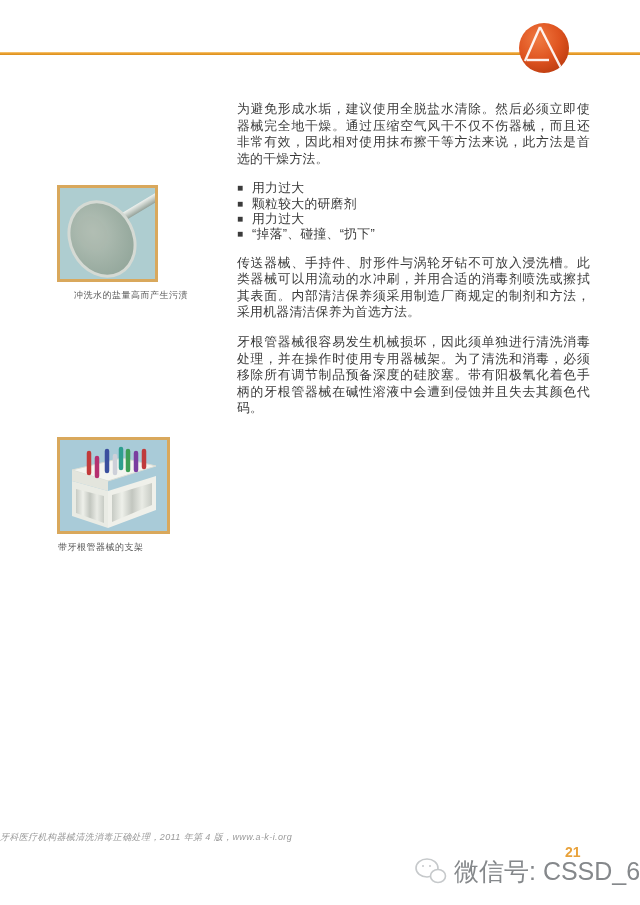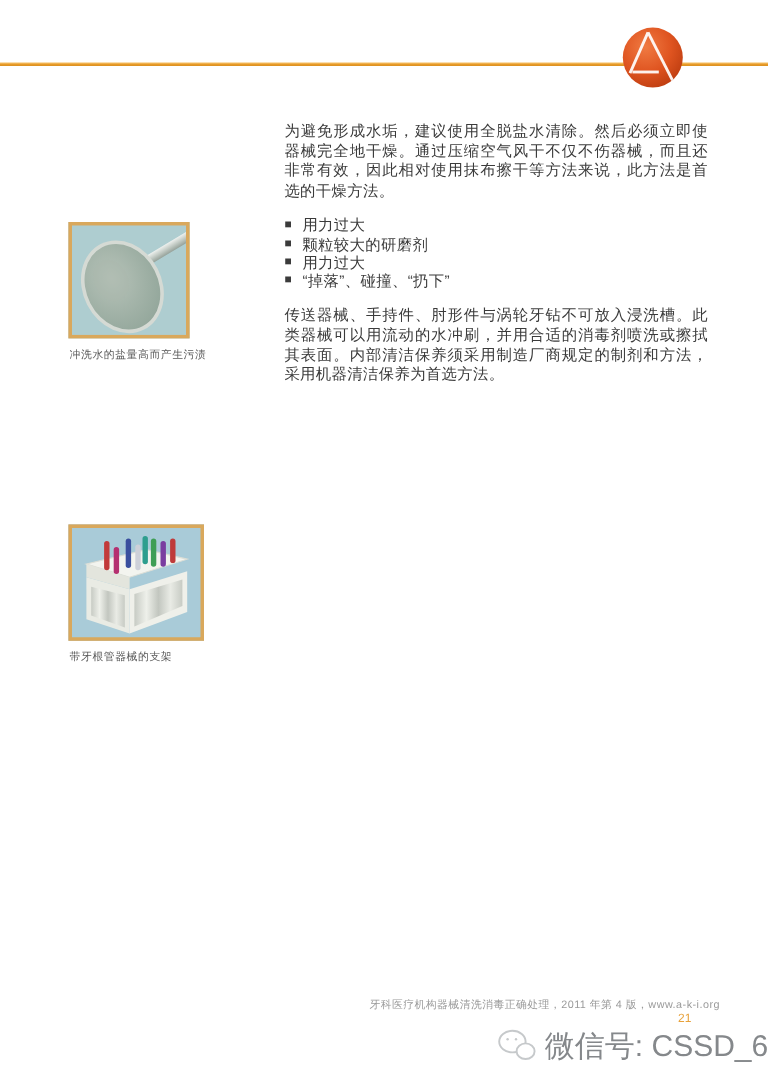--- a/index.html
+++ b/index.html
@@ -17,40 +17,40 @@
   
   .logo { position:absolute; left:518px; top:22px; width:52px; height:52px; z-index:2; }
   
   .figure { position:absolute; border:3px solid #d9a85c; background:#aecdd0; }
   .figure svg { display:block; }
   .fig1 { left:57px; top:185px; width:101px; height:97px; }
   .fig2 { left:57px; top:437px; width:113px; height:97px; background:#a9cbd8; }
   .caption {
     position:absolute; font-size:9px; line-height:11px; color:#5a5a5a; letter-spacing:.5px;
   }
-  .cap1 { left:58px; top:290px; }
+  .cap1 { left:74px; top:290px; }
   .cap2 { left:58px; top:542px; }
   
   .body-col {
     position:absolute; left:237px; top:101px; width:353px;
     font-size:12.8px; line-height:16.6px; text-align:justify; letter-spacing:.3px;
   }
   .body-col p { margin-bottom:13px; }
   .list-intro { margin-bottom:3px; }
   .bullet-row { display:flex; line-height:15.3px; }
   .bullet { width:15px; flex:0 0 15px; font-size:10px; }
   .bullet-list { margin-bottom:13px; }
   .single-line { margin-bottom:14px; }
   
   .footer-line {
-    position:absolute; left:0; top:831px; width:600px; text-align:right;
-    font-size:9px; color:#9a9a9a; letter-spacing:.4px;
+    position:absolute; left:0; top:831px; width:600px; text-align:left;
+    font-size:9px; color:#9a9a9a; letter-spacing:.4px;font-style:italic;
   }
   .page-number {
-    position:absolute; left:565px; top:844px; font-size:10px; color:#e8a23b;
+    position:absolute; left:565px; top:844px; font-size:14px; color:#e8a23b;font-weight:bold;
   }
   
   .watermark {
     position:absolute; left:413px; top:853px; display:flex; align-items:center;
     z-index:3;
   }
   .wm-icon { width:36px; height:36px; margin-right:5px; flex:0 0 36px; }
   .wm-text {
     font-size:25px; color:#85888b; white-space:nowrap; letter-spacing:0;
   }
@@ -159,20 +159,21 @@
       <div class="bullet-row">
         <span class="bullet">■</span>
         <span>用力过大</span>
       </div>
       <div class="bullet-row">
         <span class="bullet">■</span>
         <span>“掉落”、碰撞、“扔下”</span>
       </div>
     </div>
     <p>传送器械、手持件、肘形件与涡轮牙钻不可放入浸洗槽。此类器械可以用流动的水冲刷，并用合适的消毒剂喷洗或擦拭其表面。内部清洁保养须采用制造厂商规定的制剂和方法，采用机器清洁保养为首选方法。</p>
+    <p>牙根管器械很容易发生机械损坏，因此须单独进行清洗消毒处理，并在操作时使用专用器械架。为了清洗和消毒，必须移除所有调节制品预备深度的硅胶塞。带有阳极氧化着色手柄的牙根管器械在碱性溶液中会遭到侵蚀并且失去其颜色代码。</p>
   </div>
 
   <div class="footer-line">牙科医疗机构器械清洗消毒正确处理，2011 年第 4 版，www.a-k-i.org</div>
   <div class="page-number">21</div>
 
   <div class="watermark">
     <span class="wm-icon">
       <svg viewBox="0 0 36 36" width="36" height="36" fill="none" stroke="#c6c9cb" stroke-width="1.6">
         <ellipse cx="14" cy="15" rx="11" ry="9"></ellipse>
         <ellipse cx="25" cy="23" rx="7.5" ry="6.5" fill="#ffffff"></ellipse>

